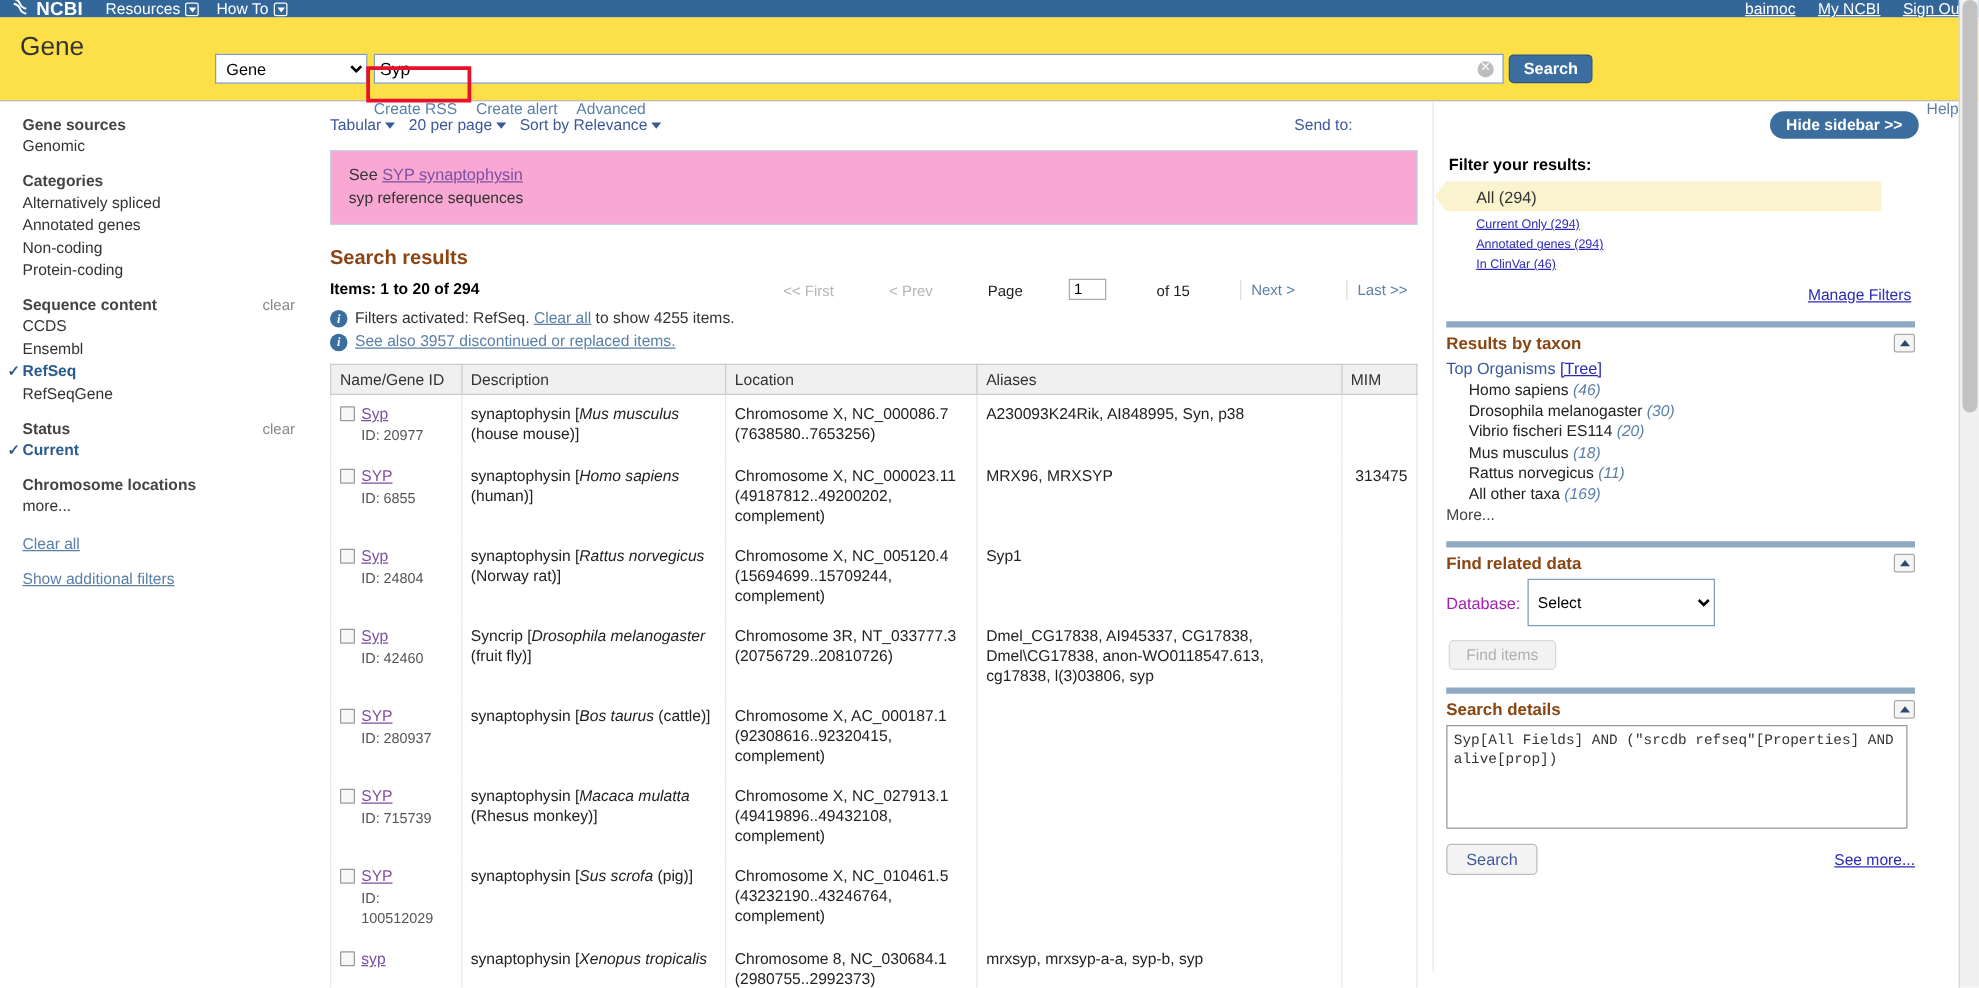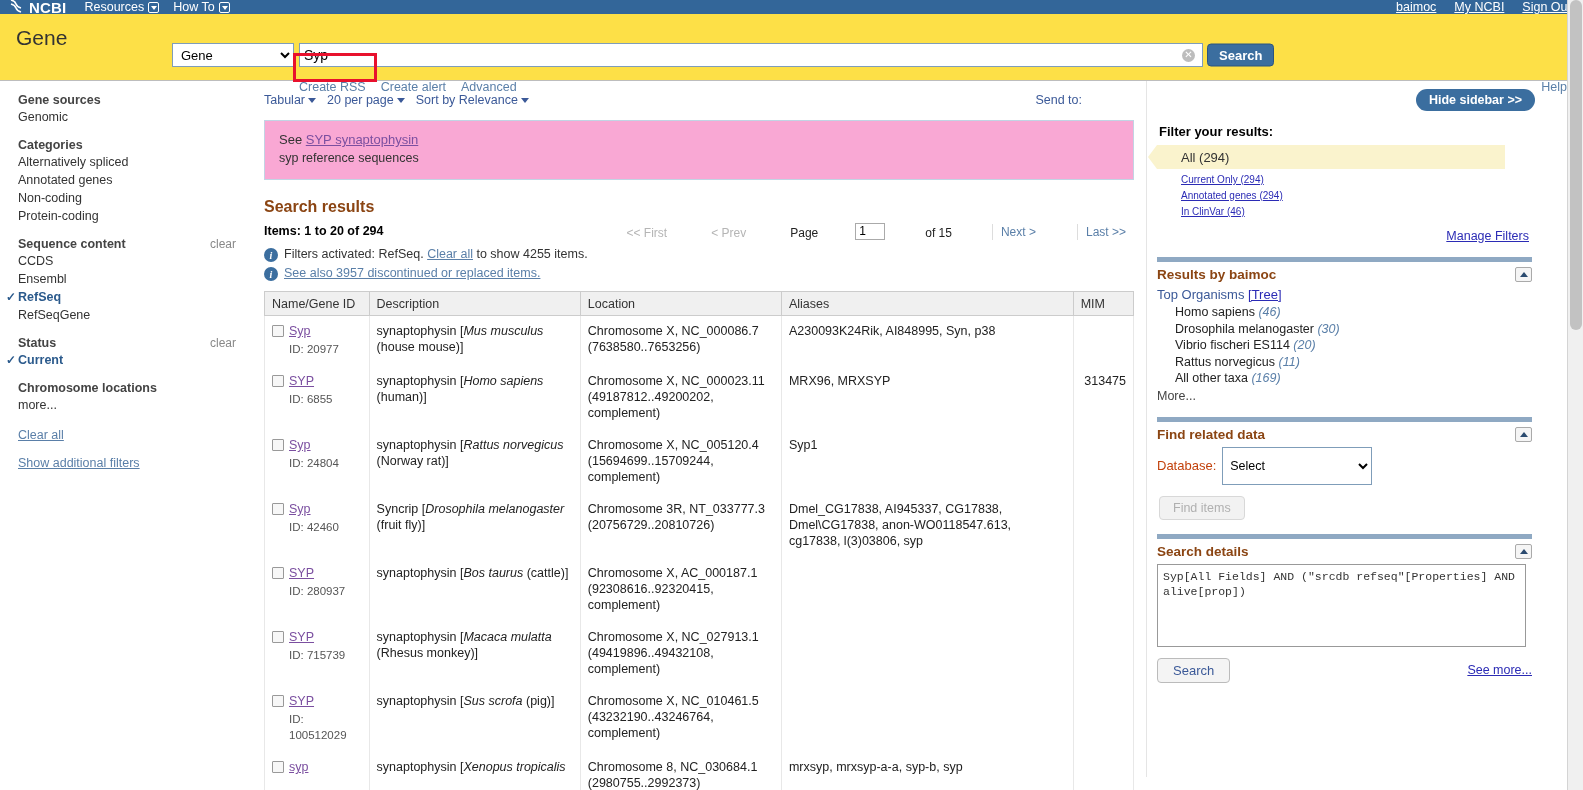--- a/index.html
+++ b/index.html
@@ -292,21 +292,21 @@
   #top-org-line { font-size: 13px; color: #3b5998; margin-bottom: 2px; }
   #top-org-line .treelink { color: #2b2bb5; text-decoration: underline; cursor: pointer; }
   .taxon-item {
     font-size: 12.5px; color: #222; padding-left: 18px; line-height: 16.5px;
     cursor: pointer;
   }
   .taxon-item .cnt { color: #5a7fa8; font-style: italic; }
   #taxon-more { font-size: 12.5px; color: #444; margin-top: 2px; cursor: pointer; }
 
   #db-row { display: flex; align-items: center; margin-top: 4px; }
-  #db-label { font-size: 13px; color: #c2410c; margin-right: 6px; }
+  #db-label { font-size: 13px; color: #a21caf; margin-right: 6px; }
   #related-select {
     width: 150px; height: 38px; font-size: 12.5px;
     border: 1px solid #7f9db9; background: #fff;
     font-family: "Liberation Sans", sans-serif; padding-left: 3px;
   }
   #find-items {
     margin-top: 11px; margin-left: 2px;
     background: #f2f2f2; color: #b0b0b0;
     border: 1px solid #d8d8d8; border-radius: 4px;
     font-size: 12.5px; padding: 4px 13px; cursor: default;
@@ -618,32 +618,33 @@
     <div id="filter-links">
         <a class="filter-link">Current Only (294)</a>
         <a class="filter-link">Annotated genes (294)</a>
         <a class="filter-link">In ClinVar (46)</a>
       </div>
     <a id="manage-filters">Manage Filters</a>
 
     <div class="panel">
       <div class="panel-bar"></div>
       <div class="panel-head">
-        <span class="panel-title">Results by baimoc</span>
+        <span class="panel-title">Results by taxon</span>
         <span class="panel-toggle"></span>
       </div>
       <div class="panel-body">
         <div id="top-org-line">
           <span>Top Organisms</span>
           <span class="treelink">[Tree]</span>
         </div>
         <div id="taxon-list">
             <div class="taxon-item"><span>Homo sapiens</span> <span class="cnt">(46)</span></div>
             <div class="taxon-item"><span>Drosophila melanogaster</span> <span class="cnt">(30)</span></div>
             <div class="taxon-item"><span>Vibrio fischeri ES114</span> <span class="cnt">(20)</span></div>
+            <div class="taxon-item"><span>Mus musculus</span> <span class="cnt">(18)</span></div>
             <div class="taxon-item"><span>Rattus norvegicus</span> <span class="cnt">(11)</span></div>
             <div class="taxon-item"><span>All other taxa</span> <span class="cnt">(169)</span></div>
           </div>
         <div id="taxon-more">More...</div>
       </div>
     </div>
 
     <div class="panel">
       <div class="panel-bar"></div>
       <div class="panel-head">

